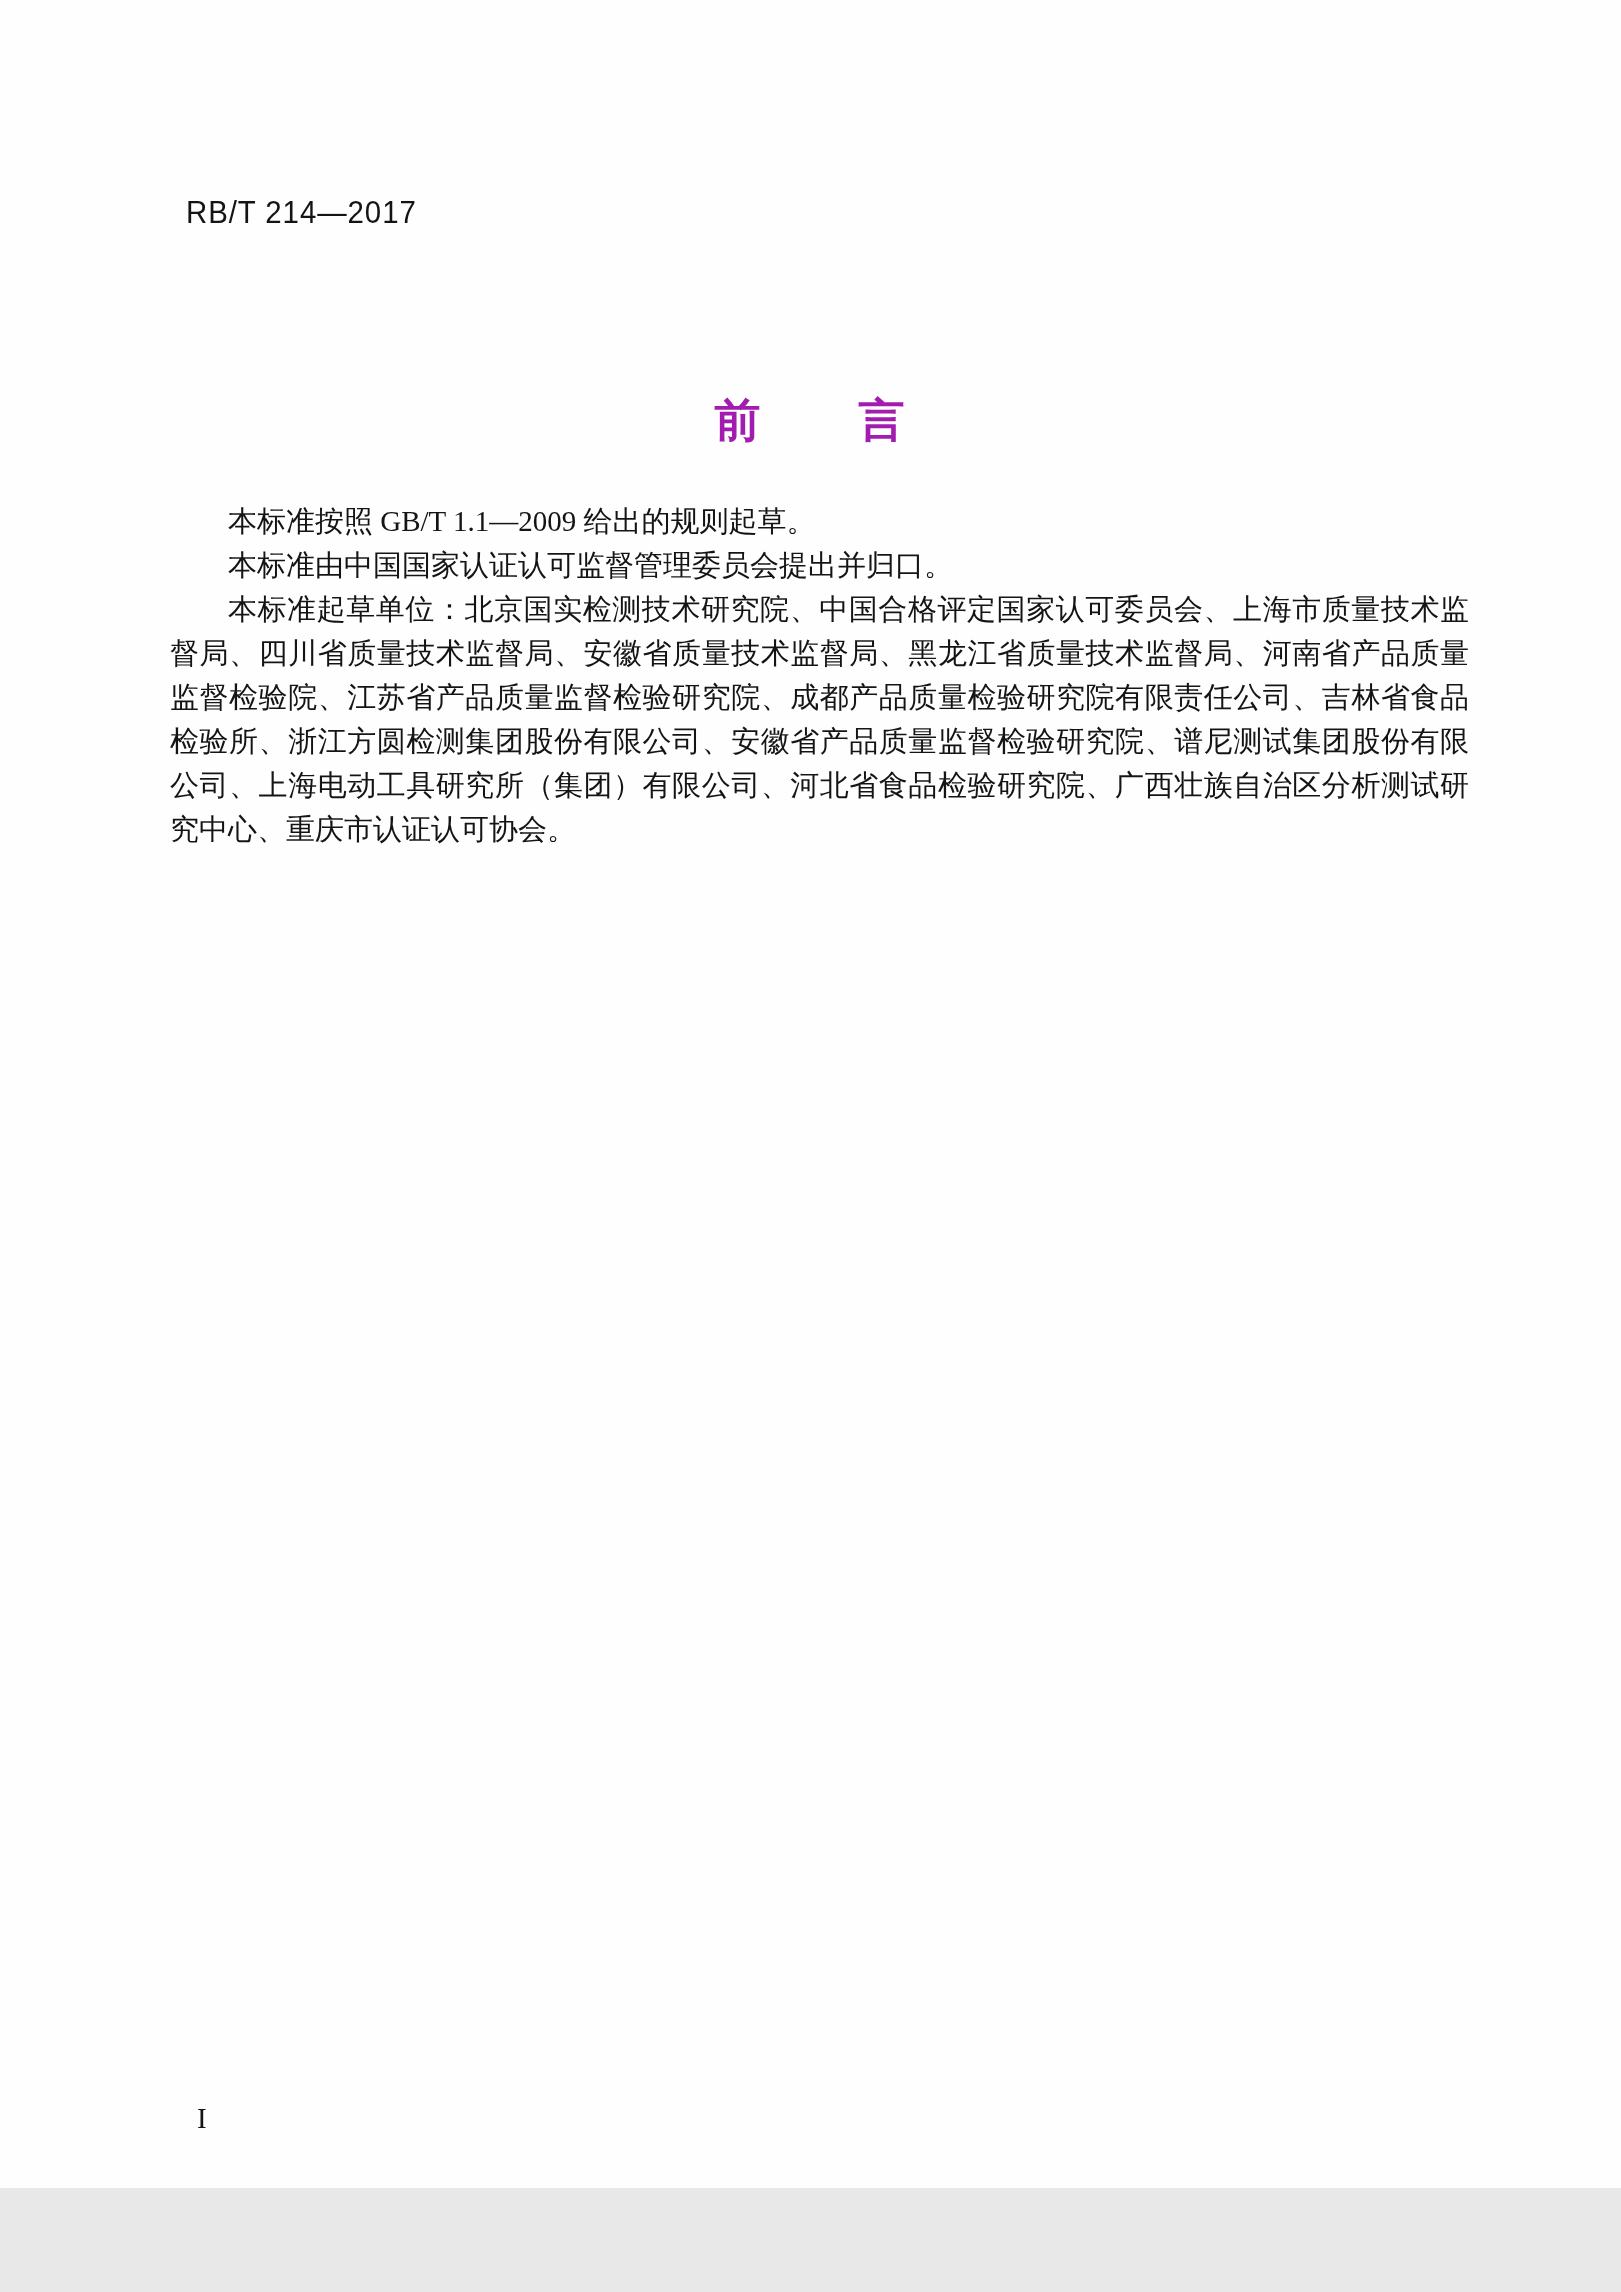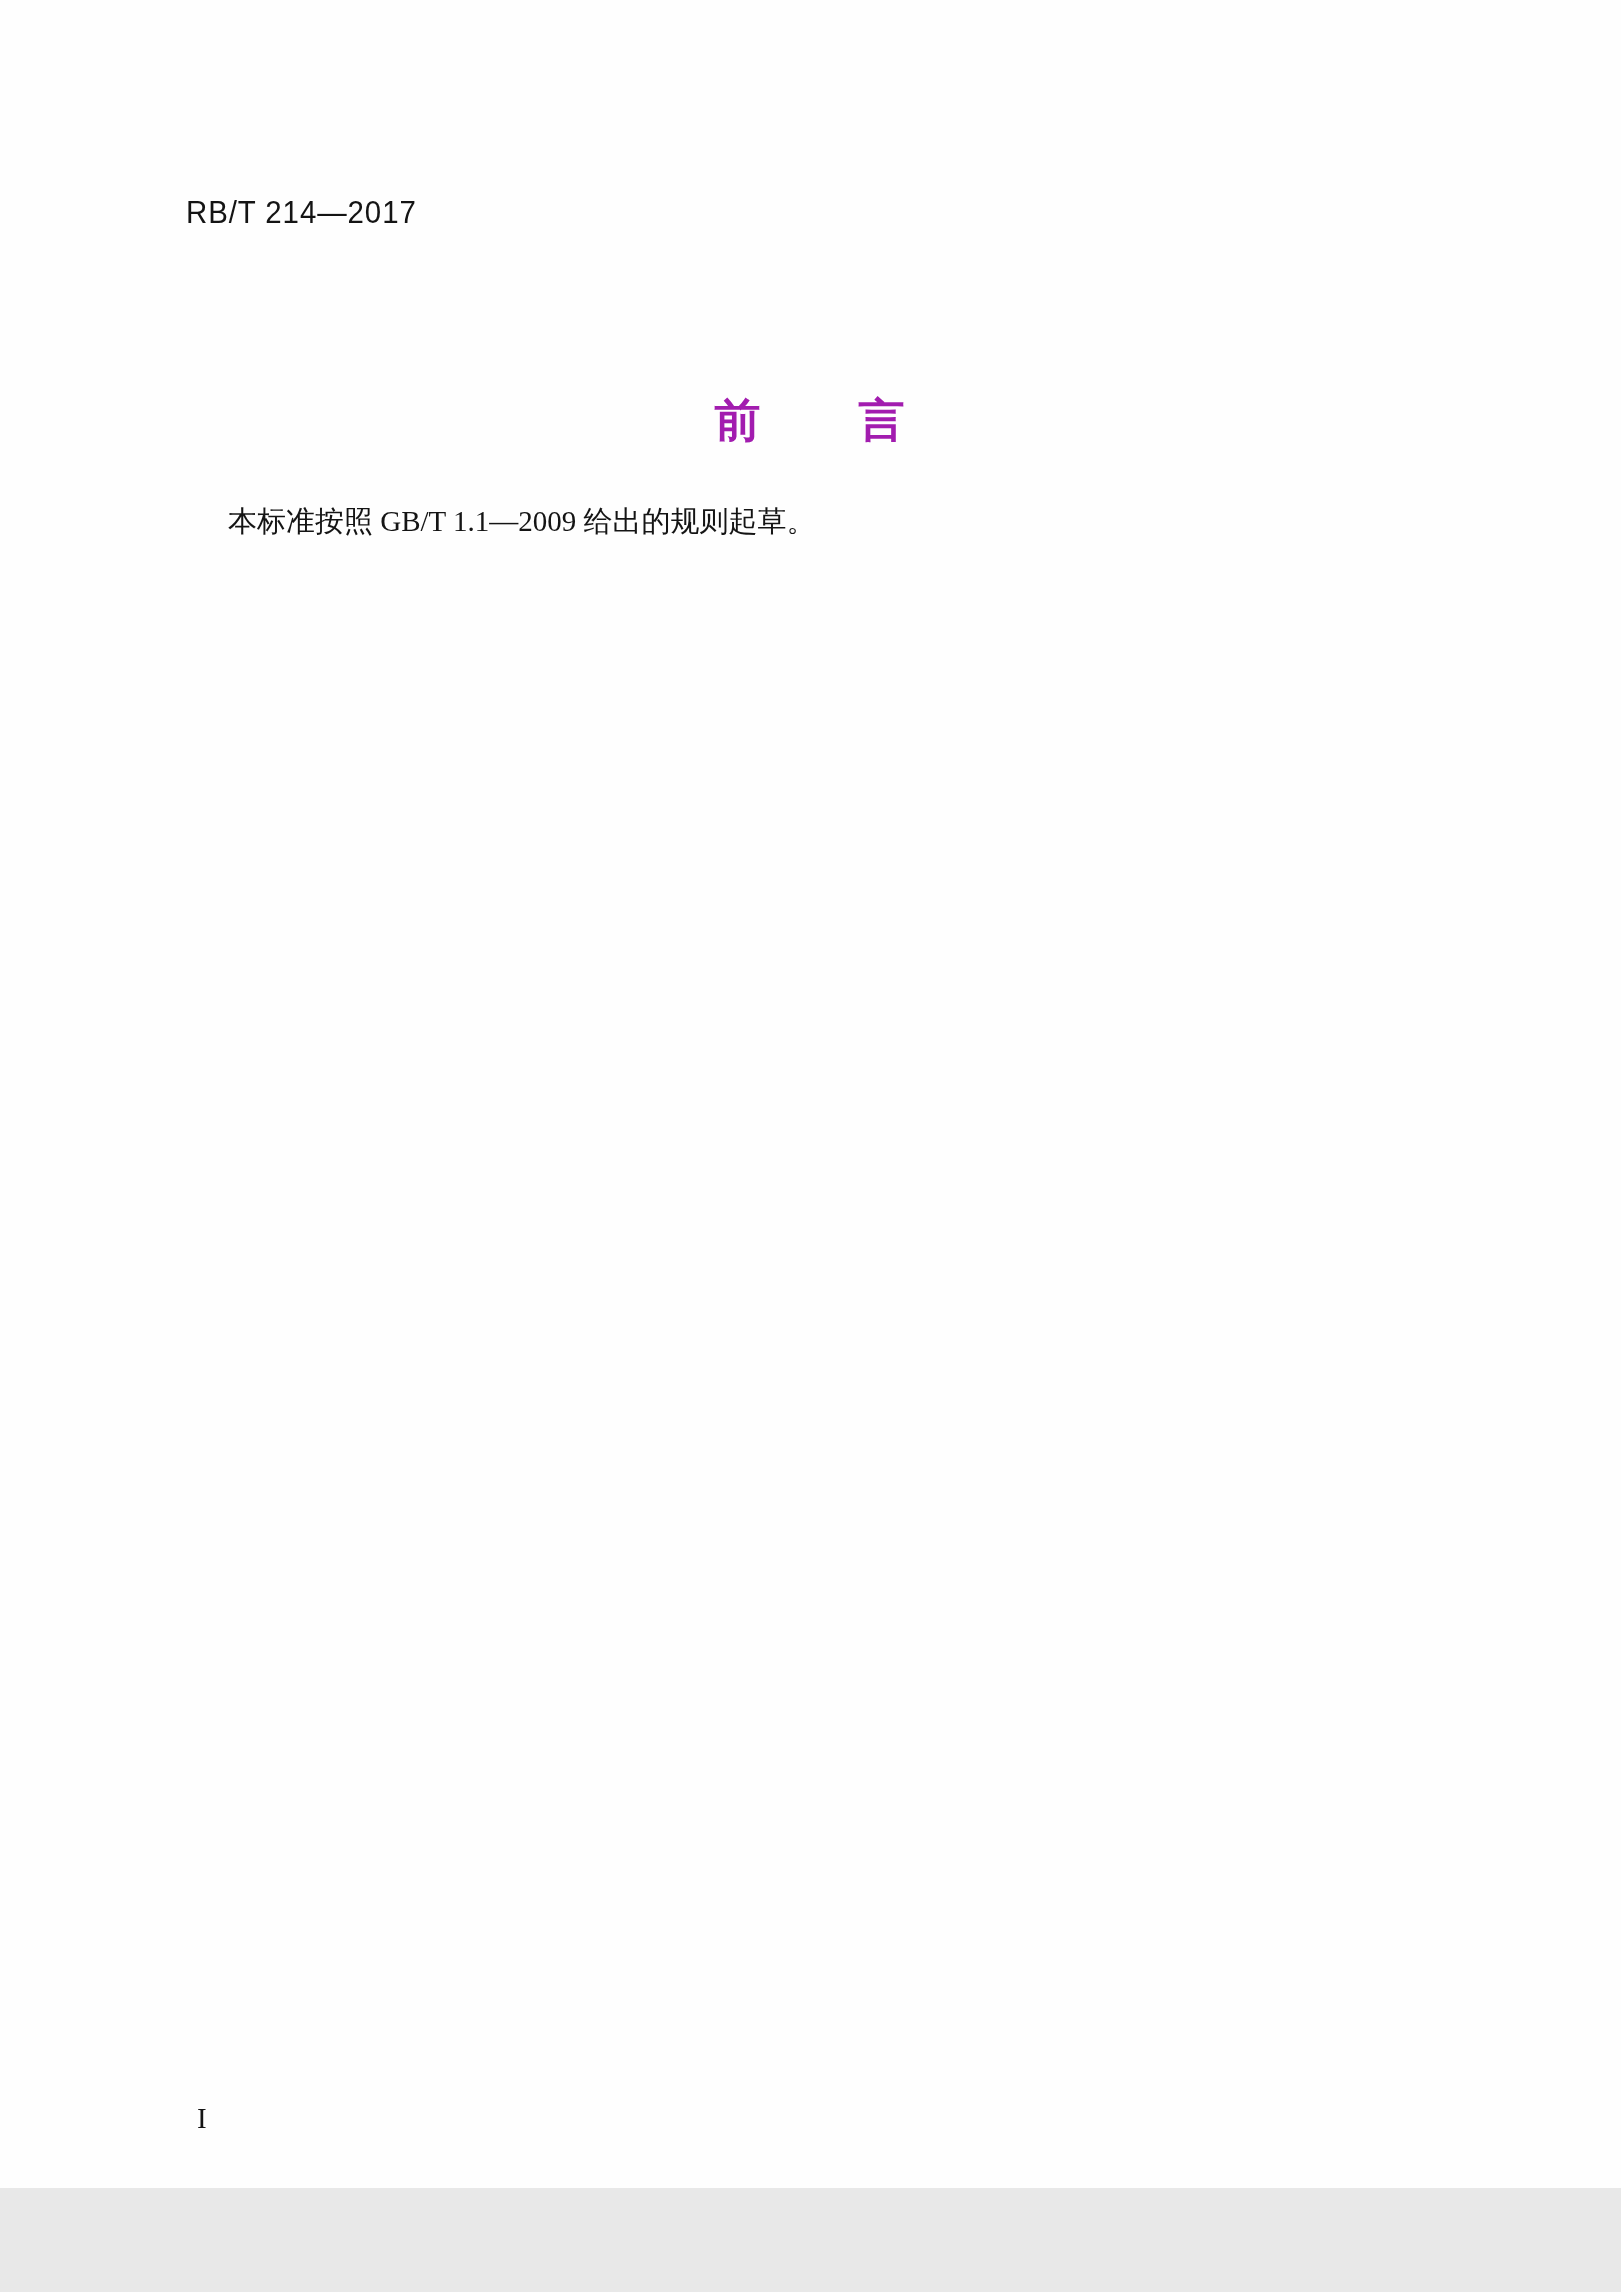--- a/index.html
+++ b/index.html
@@ -70,18 +70,20 @@
 <body>
 
 <div class="page">
 
   <div class="doc-code">RB/T 214—2017</div>
 
   <h1 class="doc-title">前　　言</h1>
 
   <div class="doc-body">
     <p>本标准按照 GB/T 1.1—2009 给出的规则起草。</p>
+    <p>本标准由中国国家认证认可监督管理委员会提出并归口。</p>
+    <p>本标准起草单位：北京国实检测技术研究院、中国合格评定国家认可委员会、上海市质量技术监督局、四川省质量技术监督局、安徽省质量技术监督局、黑龙江省质量技术监督局、河南省产品质量监督检验院、江苏省产品质量监督检验研究院、成都产品质量检验研究院有限责任公司、吉林省食品检验所、浙江方圆检测集团股份有限公司、安徽省产品质量监督检验研究院、谱尼测试集团股份有限公司、上海电动工具研究所（集团）有限公司、河北省食品检验研究院、广西壮族自治区分析测试研究中心、重庆市认证认可协会。</p>
   </div>
 
   <div class="page-number">I</div>
 
 </div>
 
 
 </body></html>

